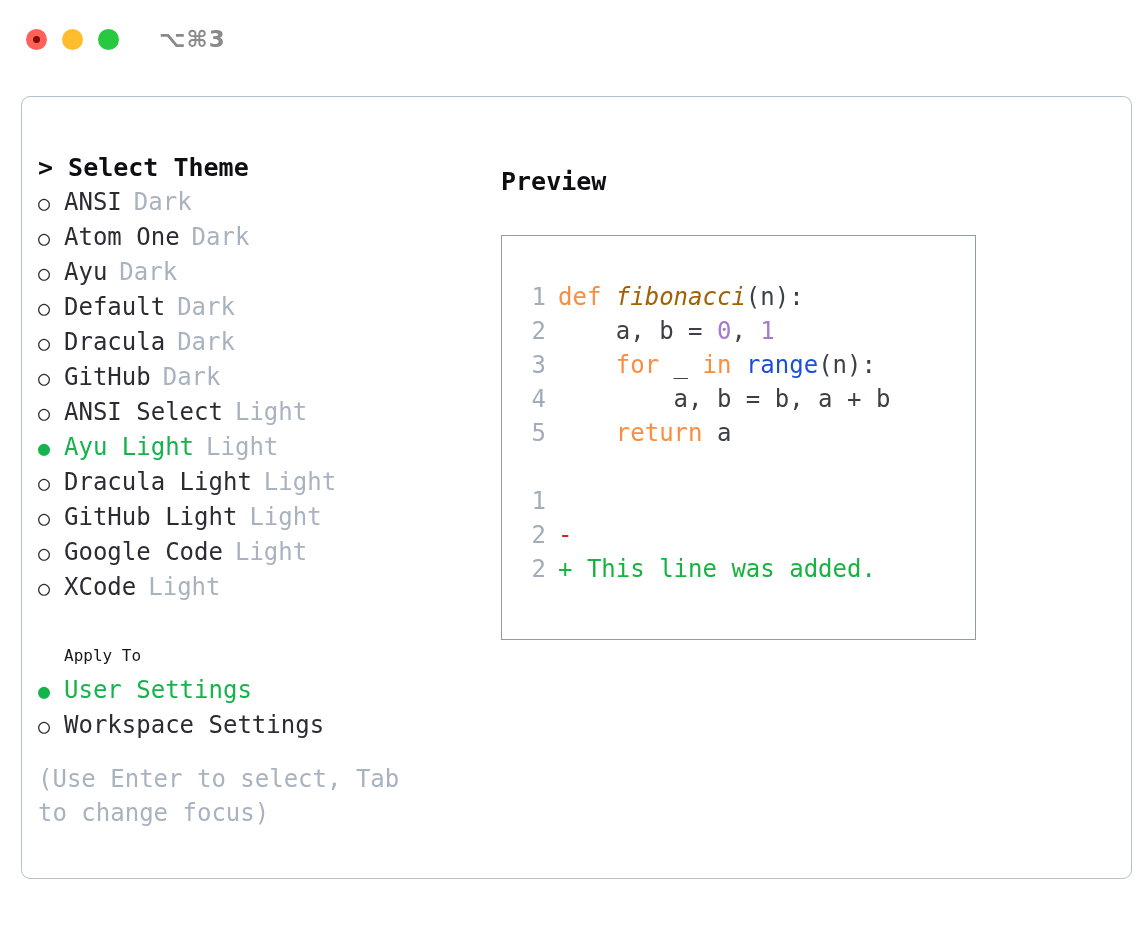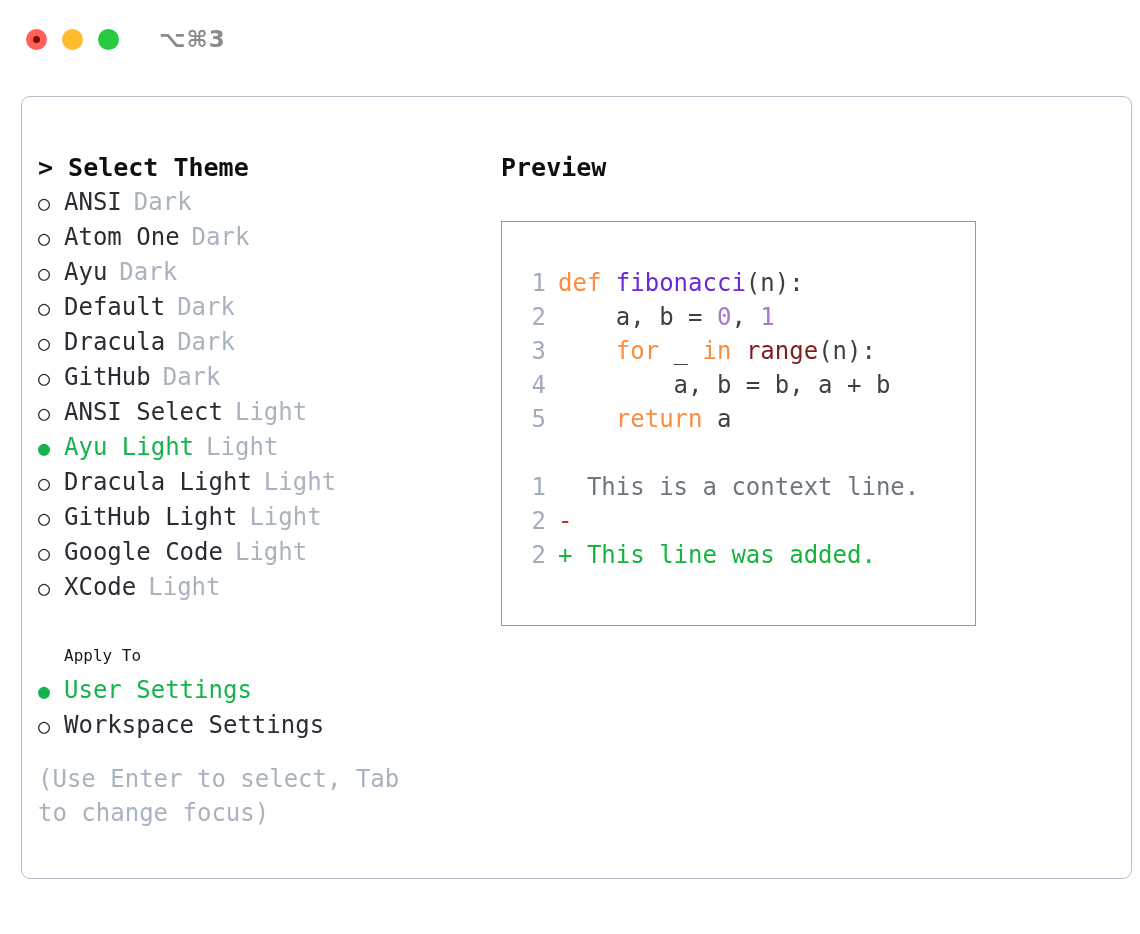--- a/index.html
+++ b/index.html
@@ -145,20 +145,21 @@
     position: absolute;
     left: 479px;
     top: 54px;
     width: 500px;
   }
   .preview-title {
     font-size: 25px;
     font-weight: bold;
     color: #0f0f12;
     line-height: 34px;
+    margin-top: 14px;
   }
   .preview-box {
     margin-top: 36px;
     width: 475px;
     height: 405px;
     border: 1.5px solid #8f9aab;
     box-sizing: border-box;
     background: #ffffff;
     padding: 44px 0 0 18px;
   }
@@ -173,23 +174,23 @@
   .ln {
     color: #a2acba;
     width: 26px;
     flex: 0 0 26px;
     text-align: right;
     margin-right: 12px;
   }
   .code { color: #3b3f46; }
 
   .tok-kw   { color: #fa8d3e; }
-  .tok-fn   { color: #6d28d9; }
+  .tok-fn   { color: #a16207; font-style: italic; }
   .tok-num  { color: #a37acc; }
-  .tok-bi   { color: #7f1d1d; text-align: right; }
+  .tok-bi   { color: #1d4ed8; text-align: right; }
   .tok-plain{ color: #3b3f46; }
 
   .diff-gap { height: 34px; }
   .diff-ctx { color: #6f7680; }
   .diff-del { color: #c62d1f; }
   .diff-add { color: #18b33f; }
 </style>
 </head>
 <body>
 
@@ -243,21 +244,21 @@
         <div class="preview-box">
           <div id="code-block">
               <div class="code-line"><span class="ln">1</span><span class="code"><span class="tok-kw">def</span><span class="tok-plain"> </span><span class="tok-fn">fibonacci</span><span class="tok-plain">(n):</span></span></div>
               <div class="code-line"><span class="ln">2</span><span class="code"><span class="tok-plain">    a, b = </span><span class="tok-num">0</span><span class="tok-plain">, </span><span class="tok-num">1</span></span></div>
               <div class="code-line"><span class="ln">3</span><span class="code"><span class="tok-plain">    </span><span class="tok-kw">for</span><span class="tok-plain"> _ </span><span class="tok-kw">in</span><span class="tok-plain"> </span><span class="tok-bi">range</span><span class="tok-plain">(n):</span></span></div>
               <div class="code-line"><span class="ln">4</span><span class="code"><span class="tok-plain">        a, b = b, a + b</span></span></div>
               <div class="code-line"><span class="ln">5</span><span class="code"><span class="tok-plain">    </span><span class="tok-kw">return</span><span class="tok-plain"> a</span></span></div>
             </div>
           <div class="diff-gap"></div>
           <div id="diff-block">
-              <div class="code-line"><span class="ln">1</span><span class="diff-ctx">  </span><span class="diff-ctx">This is a context line.</span></div>
+              <div class="code-line"><span class="ln">1</span><span class="diff-ctx">  </span></div>
               <div class="code-line"><span class="ln">2</span><span class="diff-del">- </span></div>
               <div class="code-line"><span class="ln">2</span><span class="diff-add">+ </span><span class="diff-add">This line was added.</span></div>
             </div>
         </div>
       </div>
 
     </div>
   </div>
 </div>
 

